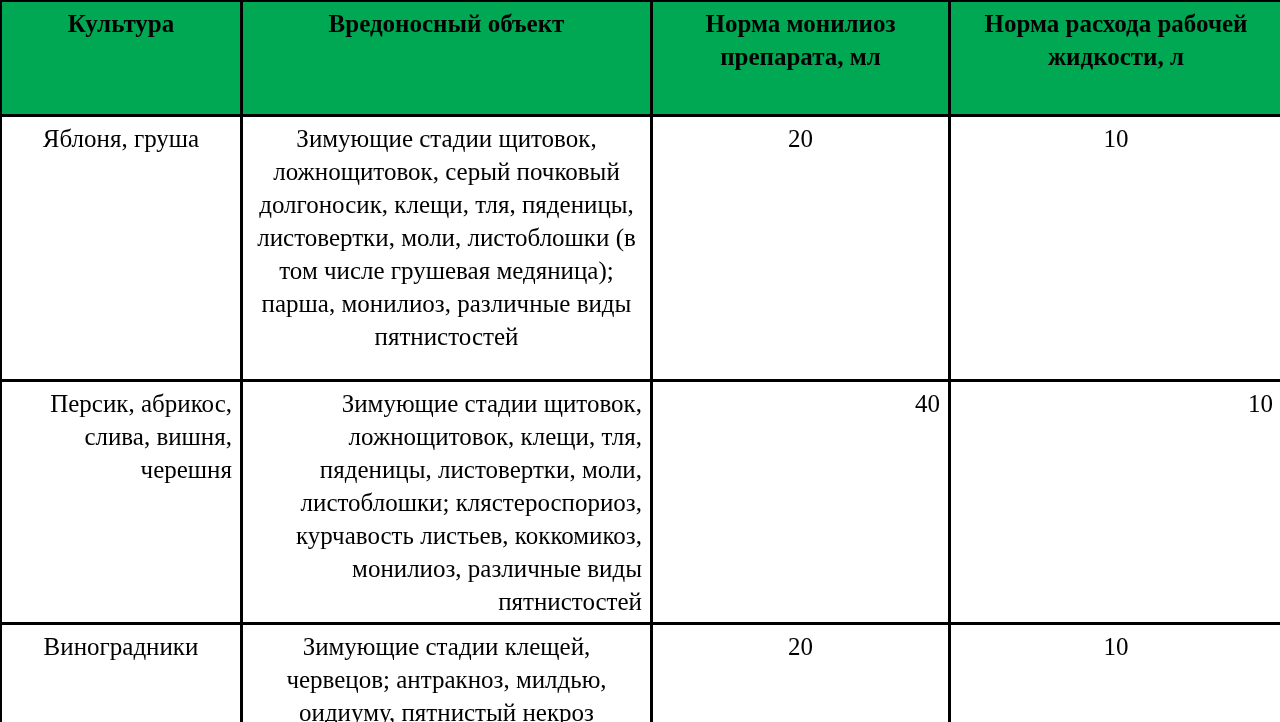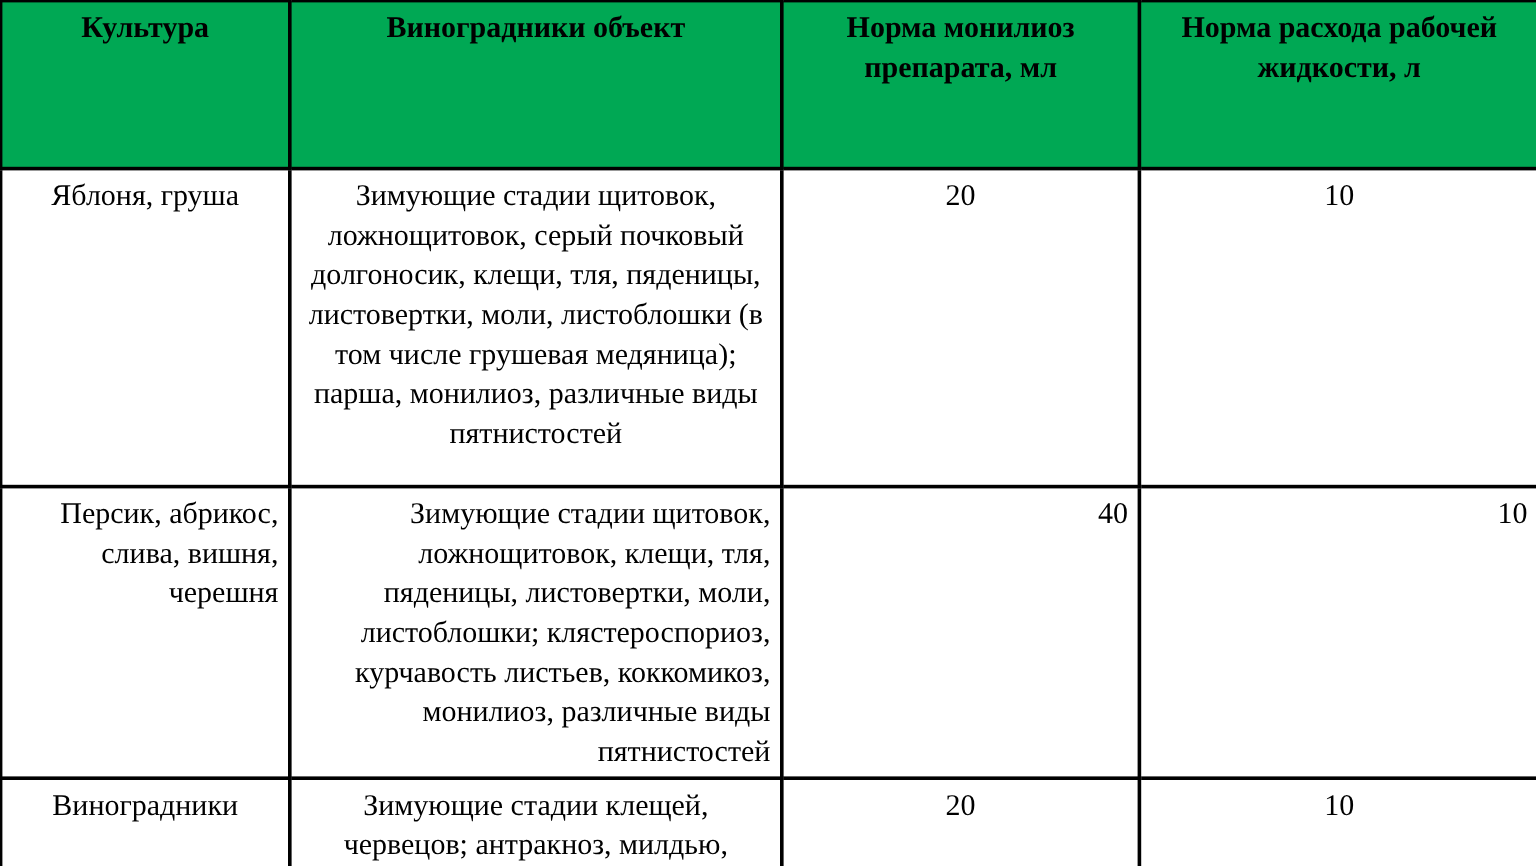--- a/index.html
+++ b/index.html
@@ -36,21 +36,21 @@
     border: 3px solid var(--border-color);
     vertical-align: top;
     text-align: center;
     padding: 5px 8px 4px 8px;
     line-height: 33px;
   }
   table.rates-table thead th {
     background: var(--header-bg);
     font-weight: bold;
     font-size: 25px;
-    height: 140px;
+    height: 115px;
   }
   table.rates-table td {
     font-size: 25px;
     background: #ffffff;
   }
   tr.row-0 td { height: 265px; font-family: Liberation Serif, serif; }
   tr.row-1 td { height: 233px; text-align: right; }
   tr.row-2 td { height: 150px; }
 </style>
 </head>
@@ -59,21 +59,21 @@
 <table class="rates-table">
   <colgroup>
     <col class="c1">
       <col class="c2">
       <col class="c3">
       <col class="c4">
   </colgroup>
   <thead>
     <tr>
       <th>Культура</th>
-      <th>Виноградники объект</th>
+      <th>Вредоносный объект</th>
       <th>Норма монилиоз препарата, мл</th>
       <th>Норма расхода рабочей жидкости, л</th>
     </tr>
   </thead>
   <tbody>
     <tr class="row-0">
       <td>Яблоня, груша</td>
       <td>Зимующие стадии щитовок, ложнощитовок, серый почковый долгоносик, клещи, тля, пяденицы, листовертки, моли, листоблошки (в том числе грушевая медяница); парша, монилиоз, различные виды пятнистостей</td>
       <td>20</td>
       <td>10</td>

